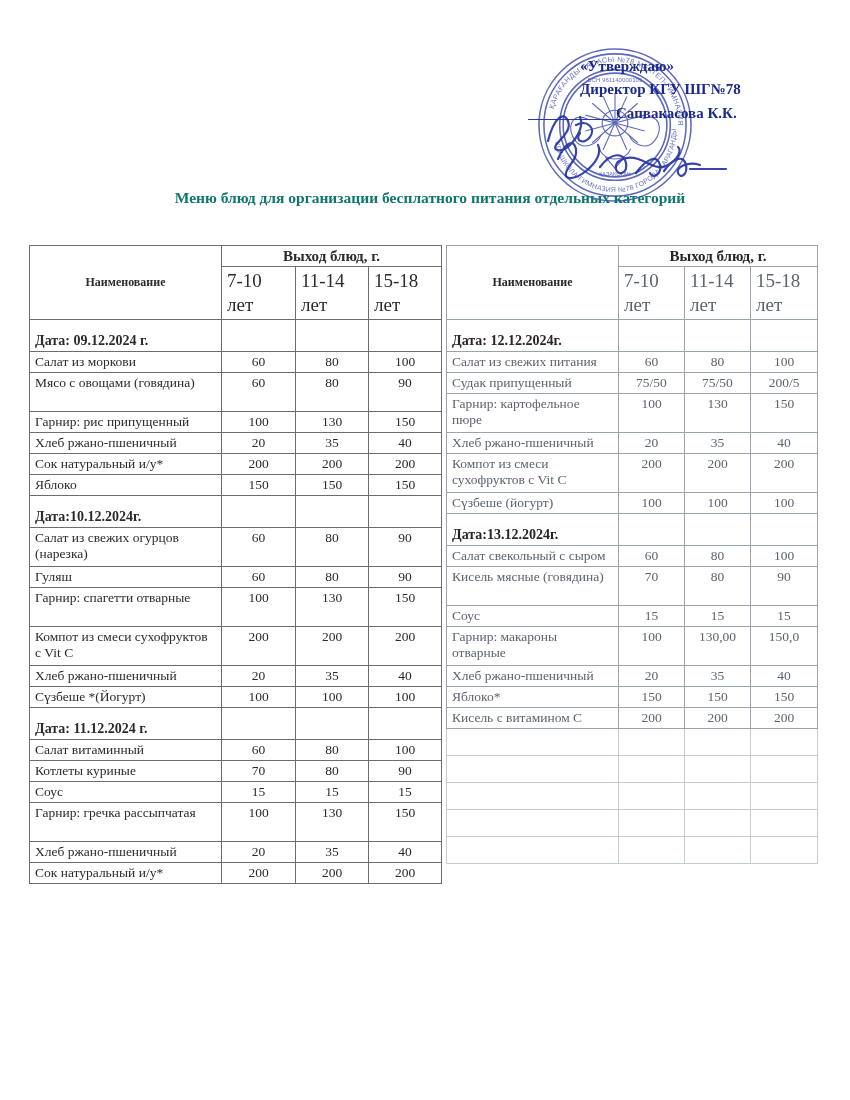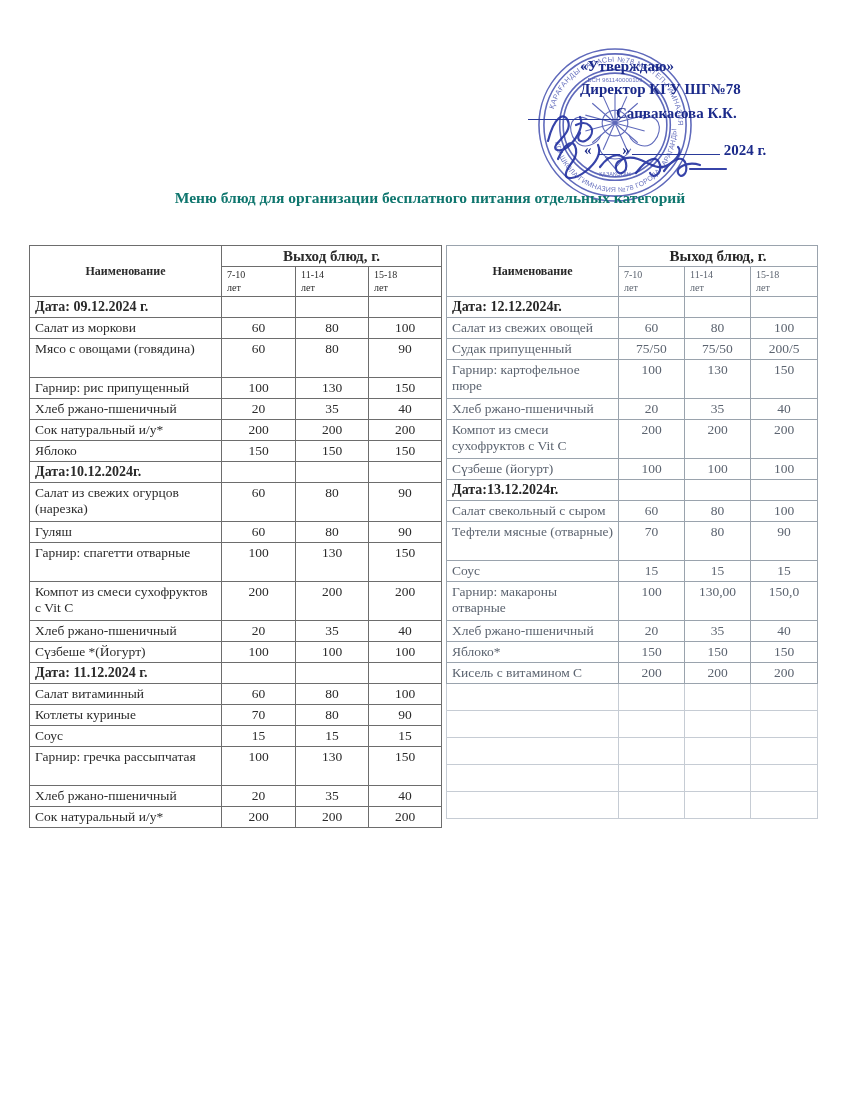--- a/index.html
+++ b/index.html
@@ -121,28 +121,28 @@
   }
   .tbl .hdr-span {
     text-align: center;
     font-weight: 700;
     font-size: 15px;
     padding-bottom: 1px;
   }
   .tbl .hdr-age {
     text-align: left;
     font-weight: 400;
-    font-size: 10px;
+    font-size: 19px;
     vertical-align: top;
     line-height: 1.25;
   }
   .tbl .date-row td {
     font-weight: 700;
     font-size: 14px;
-    padding-top: 2px;
+    padding-top: 13px;
     padding-bottom: 2px;
   }
   .tbl .tall td { height: 34px; }
 
   
   #table-left {
     left: 29px;
     top: 245px;
     width: 412px;
   }
@@ -225,24 +225,20 @@
     <path d="M 124 76 C 134 62 144 60 146 70 C 148 80 140 84 138 78 C 136 72 148 66 160 70"></path>
     <path d="M 150 74 L 186 74"></path>
   </g>
 </svg>
 
 <div class="approval">
   <div class="sig-rule"></div>
   <div class="line">«Утверждаю»</div>
   <div class="line">Директор  КГУ ШГ№78</div>
   <div class="line name-line">Сапвакасова К.К.</div>
-  <div class="line date-line">
-    <span class="quote-a">«</span><span class="blank-1"></span><span class="quote-b">»</span><span class="blank-2"></span>
-    <span>2024 г.</span>
-  </div>
 </div>
 
 <div class="doc-title">
   <div>Меню блюд для организации бесплатного питания отдельных категорий</div>
 </div>
 
 <table class="tbl" id="table-left">
   <colgroup>
       <col style="width:192px">
       <col style="width:74px">
@@ -427,21 +423,21 @@
     </tr>
   </thead>
   <tbody id="right-body">
       <tr class="date-row">
         <td colspan="1">Дата: 12.12.2024г.</td>
         <td class="num blank-cell">&nbsp;</td>
         <td class="num blank-cell">&nbsp;</td>
         <td class="num blank-cell">&nbsp;</td>
       </tr>
       <tr>
-        <td>Салат из свежих овощей</td>
+        <td>Салат из свежих питания</td>
         <td class="num">60</td>
         <td class="num">80</td>
         <td class="num">100</td>
       </tr>
       <tr>
         <td>Судак припущенный</td>
         <td class="num">75/50</td>
         <td class="num">75/50</td>
         <td class="num">200/5</td>
       </tr>
@@ -475,21 +471,21 @@
         <td class="num blank-cell">&nbsp;</td>
         <td class="num blank-cell">&nbsp;</td>
       </tr>
       <tr>
         <td>Салат свекольный с сыром</td>
         <td class="num">60</td>
         <td class="num">80</td>
         <td class="num">100</td>
       </tr>
       <tr class="tall">
-        <td>Тефтели мясные (отварные)</td>
+        <td>Кисель мясные (говядина)</td>
         <td class="num">70</td>
         <td class="num">80</td>
         <td class="num">90</td>
       </tr>
       <tr>
         <td>Соус</td>
         <td class="num">15</td>
         <td class="num">15</td>
         <td class="num">15</td>
       </tr>

